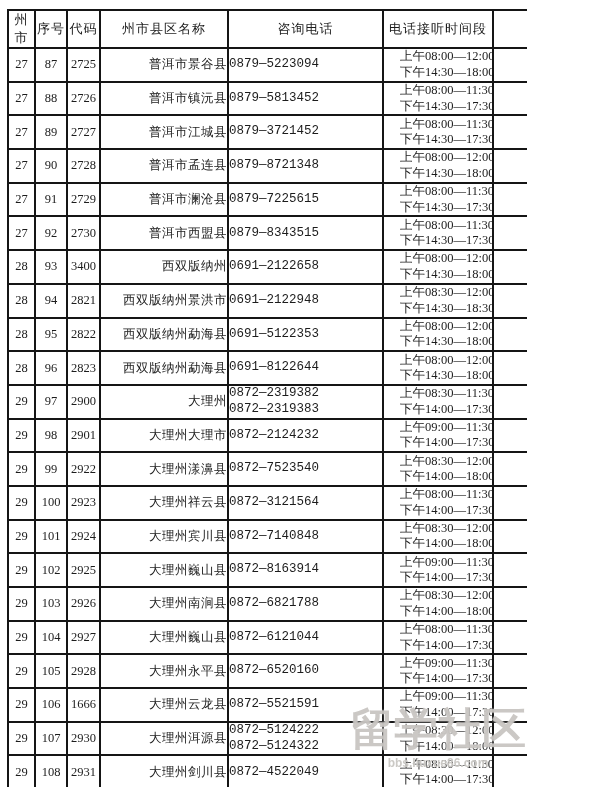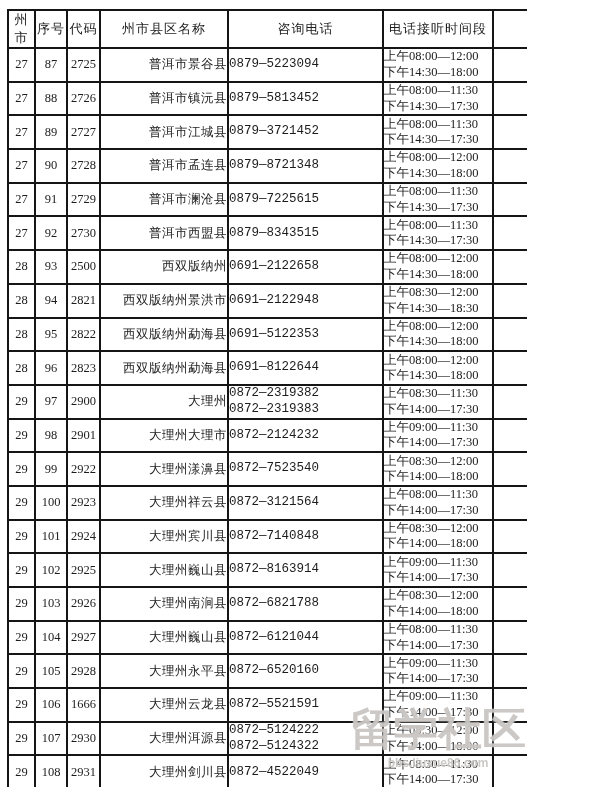--- a/index.html
+++ b/index.html
@@ -39,21 +39,21 @@
   }
   table.dir td {
     height: 31.7px;
     font-size: 12.5px;
   }
   td.c-center { text-align: center; }
   td.c-name   { text-align: right; padding-left: 5px; letter-spacing: 0.5px; }
   td.c-phone  { text-align: left; padding-left: 5px; font-size: 12.5px; }
   td.c-phone .line { line-height: 15.5px; font-family: Liberation Mono, monospace; }
   td.c-time   { text-align: left; padding-left: 2px; font-size: 11.5px; }
-  td.c-time .line { line-height: 15.5px; white-space: nowrap; }
+  td.c-time .line { line-height: 15.5px; white-space: nowrap; padding-left: 16px; }
   td.c-note   { }
   .watermark {
     position: absolute;
     right: 0;
     bottom: 14px;
     width: 178px;
     text-align: center;
     pointer-events: none;
     z-index: 5;
   }
@@ -183,21 +183,21 @@
           </td>
           <td class="c-time">
             <div class="line">上午08:00—11:30</div>
             <div class="line">下午14:30—17:30</div>
           </td>
           <td class="c-note"></td>
         </tr>
         <tr>
           <td class="c-center">28</td>
           <td class="c-center">93</td>
-          <td class="c-center">2500</td>
+          <td class="c-center">3400</td>
           <td class="c-name">西双版纳州</td>
           <td class="c-phone">
             <div class="line">0691—2122658</div>
           </td>
           <td class="c-time">
             <div class="line">上午08:00—12:00</div>
             <div class="line">下午14:30—18:00</div>
           </td>
           <td class="c-note"></td>
         </tr>

